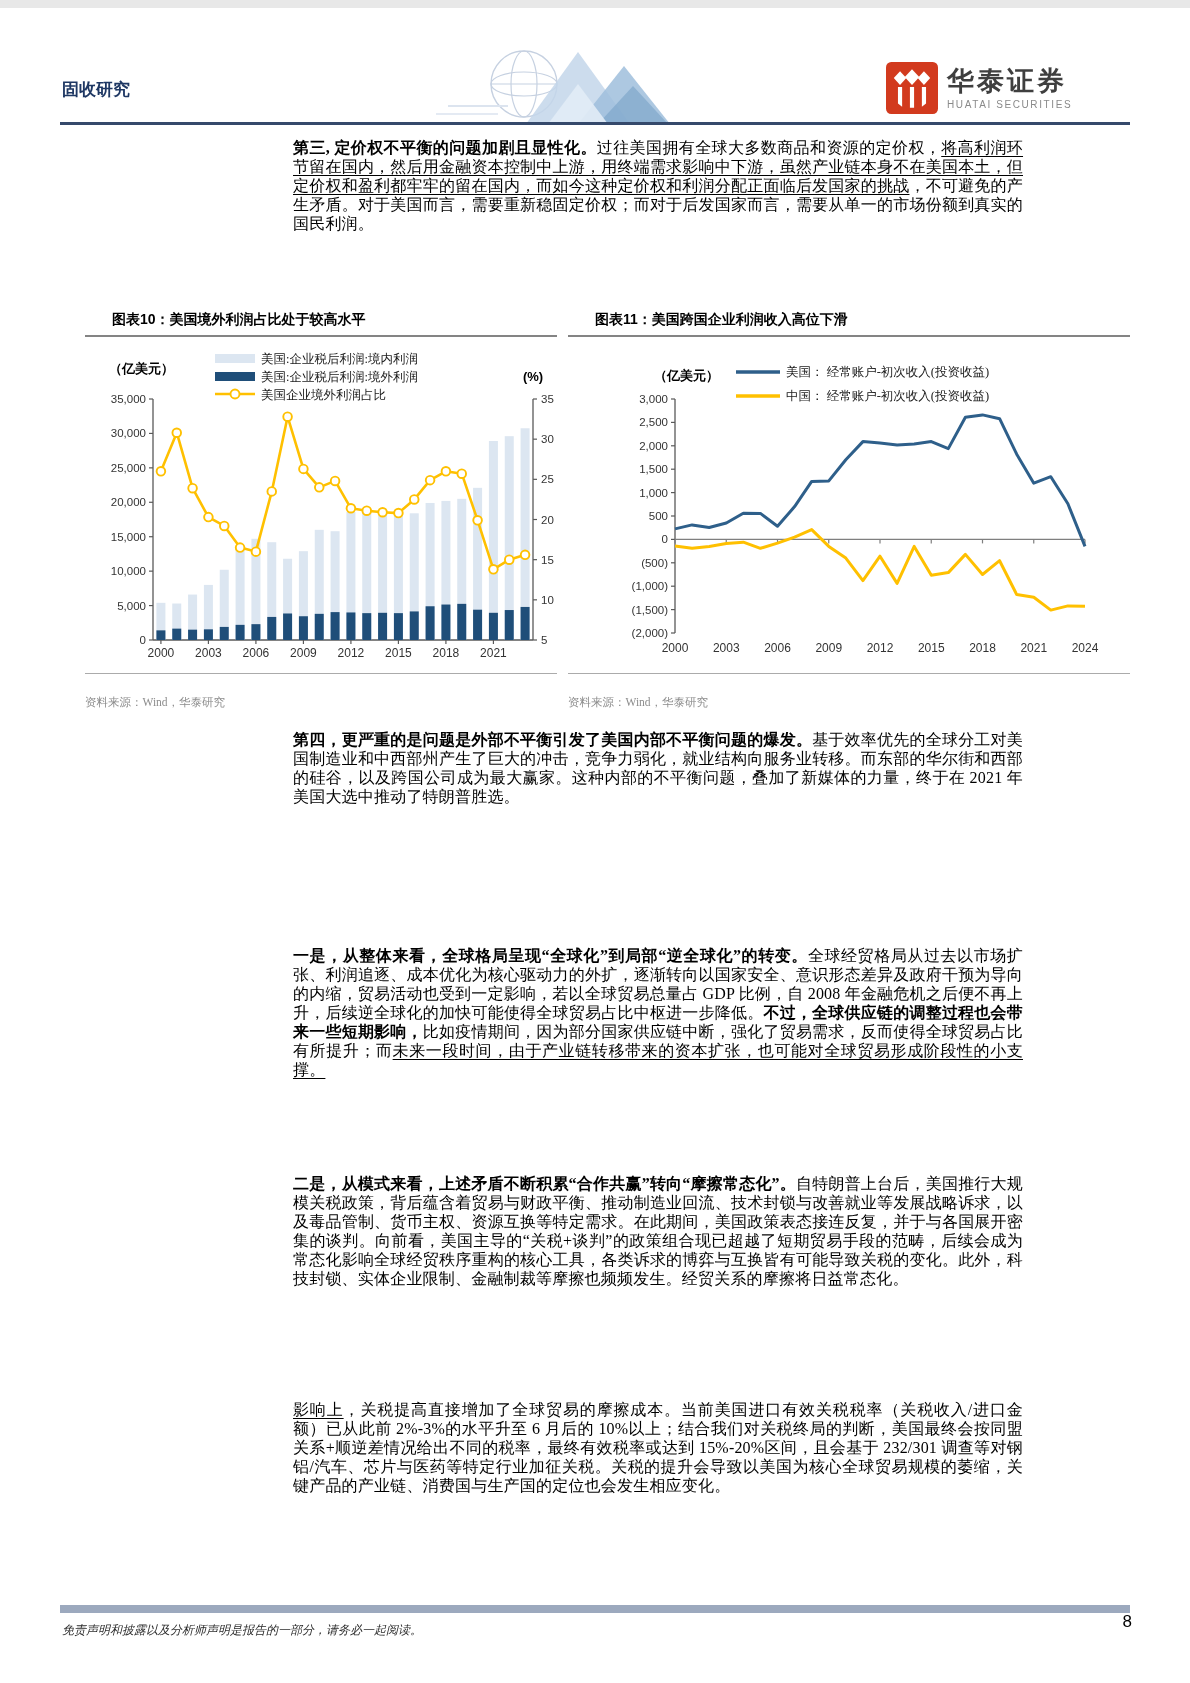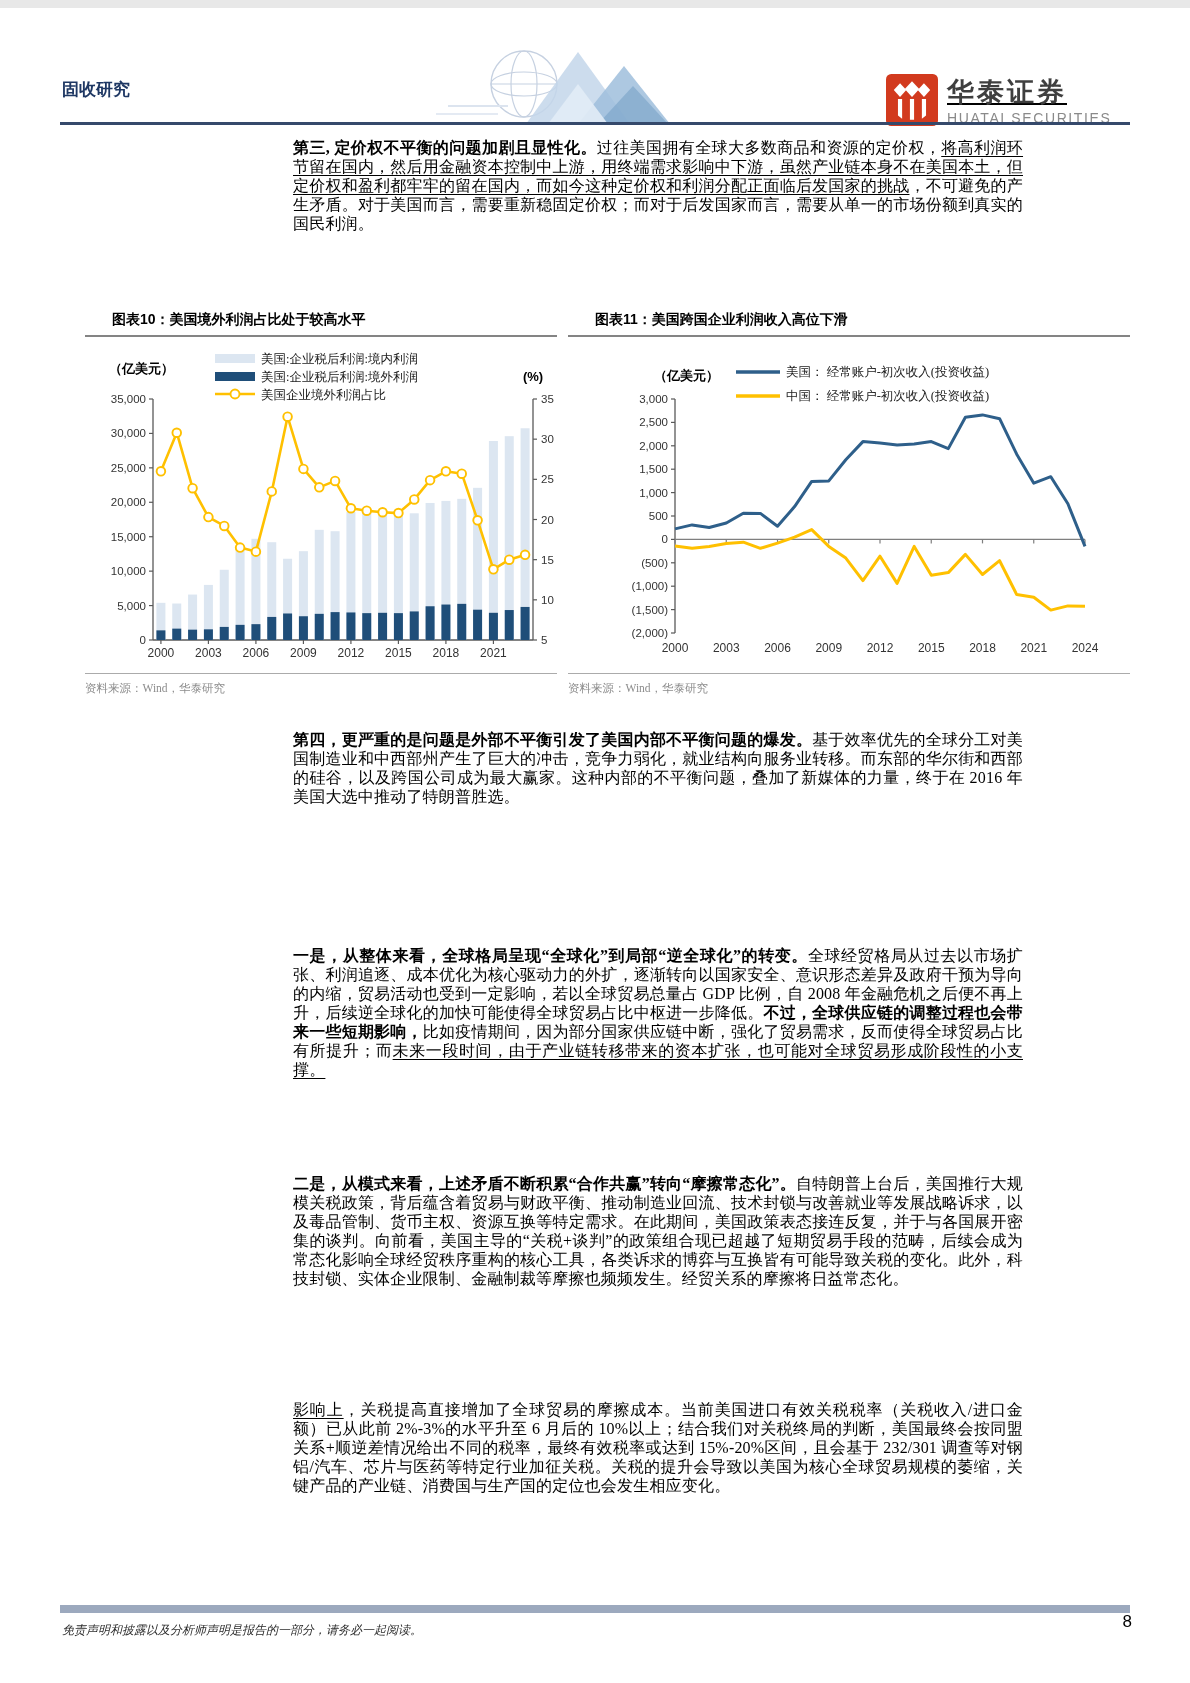--- a/index.html
+++ b/index.html
@@ -1,38 +1,38 @@
 <!DOCTYPE html>
 <html><head>
 <meta charset="utf-8">
 <style>
   html,body{margin:0;padding:0;background:#e8e8e8;}
   .page{position:relative;width:1190px;height:1683px;background:#ffffff;margin:8px auto;
         font-family:"Liberation Serif",serif;overflow:hidden;}
   
   .header-cat{position:absolute;left:62px;top:70px;font-size:17px;font-weight:bold;color:#1F3864;}
   .header-rule{position:absolute;left:60px;top:114px;width:1070px;height:3px;background:#35496B;}
-  .logo{position:absolute;left:886px;top:66px;display:flex;align-items:flex-end;text-decoration:underline;}
+  .logo{position:absolute;left:886px;top:54px;display:flex;align-items:center;}
   .logo-text{margin-left:9px;}
   .logo-cn{font-size:27px;font-weight:bold;color:#3F3F3F;letter-spacing:3px;line-height:30px;font-family:"Liberation Sans",sans-serif;}
-  .logo-en{font-size:14px;color:#8A8A8A;letter-spacing:1.6px;margin-top:3px;font-family:"Liberation Sans",sans-serif;}
+  .logo-en{font-size:10px;color:#8A8A8A;letter-spacing:1.6px;margin-top:3px;font-family:"Liberation Sans",sans-serif;}
   .globe{position:absolute;left:428px;top:38px;}
   
   .para{position:absolute;left:293px;width:730px;font-size:16px;line-height:19px;
         text-align:justify;color:#000;letter-spacing:0.2px;margin:0;}
   .run-b{font-weight:bold;}
   .run-u{text-decoration:underline;text-underline-offset:3px;}
   
   .figure{position:absolute;top:300px;}
   #fig10{left:85px;width:472px;}
   #fig11{left:568px;width:562px;}
   .fig-title{font-size:14px;font-weight:bold;color:#000;padding:3px 0 6px 0;border-bottom:2px solid #848484;}
   .fig-title .num{font-family:"Liberation Sans",sans-serif;padding-left:27px;}
   .fig-chart svg{display:block;}
-  .fig-source{border-top:1.5px solid #ABABAB;padding-top:7px;font-size:11.5px;color:#8C8C8C;}
+  .fig-source{border-top:1.5px solid #ABABAB;padding-top:21px;font-size:11.5px;color:#8C8C8C;}
   
   .footer-bar{position:absolute;left:60px;top:1597px;width:1070px;height:8px;background:#9CA9BE;}
   .footer-text{position:absolute;left:62px;top:1614px;font-size:12px;font-style:italic;color:#2B2B2B;}
   .page-num{position:absolute;left:1108px;top:1604px;width:24px;text-align:right;font-size:17px;color:#000;font-family:"Liberation Sans",sans-serif;}
 </style>
 </head>
 <body>
 
 <div class="page">
 
@@ -265,21 +265,21 @@
           <text x="86" y="43" font-size="13" fill="#000" font-family="&quot;Liberation Serif&quot;, serif" text-anchor="start" font-weight="bold">（亿美元）</text>
           <line x1="168" y1="35" x2="212" y2="35" stroke="#2E5F8A" stroke-width="3.4"></line>
           <text x="218" y="39" font-size="12.5" fill="#1a1a1a" font-family="&quot;Liberation Serif&quot;, serif" text-anchor="start">美国： 经常账户-初次收入(投资收益)</text>
           <line x1="168" y1="59" x2="212" y2="59" stroke="#FFC000" stroke-width="3.4"></line>
           <text x="218" y="63" font-size="12.5" fill="#1a1a1a" font-family="&quot;Liberation Serif&quot;, serif" text-anchor="start">中国： 经常账户-初次收入(投资收益)</text>
         </svg>
       </div>
     <div class="fig-source">资料来源：Wind，华泰研究</div>
   </div>
 
-  <p class="para" id="p2" style="top:722px"><span class="run-b">第四，更严重的是问题是外部不平衡引发了美国内部不平衡问题的爆发。</span><span class="run-n">基于效率优先的全球分工对美国制造业和中西部州产生了巨大的冲击，竞争力弱化，就业结构向服务业转移。而东部的华尔街和西部的硅谷，以及跨国公司成为最大赢家。这种内部的不平衡问题，叠加了新媒体的力量，终于在 2016 年美国大选中推动了特朗普胜选。</span></p>
+  <p class="para" id="p2" style="top:722px"><span class="run-b">第四，更严重的是问题是外部不平衡引发了美国内部不平衡问题的爆发。</span><span class="run-n">基于效率优先的全球分工对美国制造业和中西部州产生了巨大的冲击，竞争力弱化，就业结构向服务业转移。而东部的华尔街和西部的硅谷，以及跨国公司成为最大赢家。这种内部的不平衡问题，叠加了新媒体的力量，终于在 2021 年美国大选中推动了特朗普胜选。</span></p>
   <p class="para" id="p4" style="top:938px"><span class="run-b">一是，从整体来看，全球格局呈现“全球化”到局部“逆全球化”的转变。</span><span class="run-n">全球经贸格局从过去以市场扩张、利润追逐、成本优化为核心驱动力的外扩，逐渐转向以国家安全、意识形态差异及政府干预为导向的内缩，贸易活动也受到一定影响，若以全球贸易总量占 GDP 比例，自 2008 年金融危机之后便不再上升，后续逆全球化的加快可能使得全球贸易占比中枢进一步降低。</span><span class="run-b">不过，全球供应链的调整过程也会带来一些短期影响，</span><span class="run-n">比如疫情期间，因为部分国家供应链中断，强化了贸易需求，反而使得全球贸易占比有所提升；而</span><span class="run-u">未来一段时间，由于产业链转移带来的资本扩张，也可能对全球贸易形成阶段性的小支撑。</span></p>
   <p class="para" id="p5" style="top:1166px"><span class="run-b">二是，从模式来看，上述矛盾不断积累“合作共赢”转向“摩擦常态化”。</span><span class="run-n">自特朗普上台后，美国推行大规模关税政策，背后蕴含着贸易与财政平衡、推动制造业回流、技术封锁与改善就业等发展战略诉求，以及毒品管制、货币主权、资源互换等特定需求。在此期间，美国政策表态接连反复，并于与各国展开密集的谈判。向前看，美国主导的“关税+谈判”的政策组合现已超越了短期贸易手段的范畴，后续会成为常态化影响全球经贸秩序重构的核心工具，各类诉求的博弈与互换皆有可能导致关税的变化。此外，科技封锁、实体企业限制、金融制裁等摩擦也频频发生。经贸关系的摩擦将日益常态化。</span></p>
   <p class="para" id="p6" style="top:1392px"><span class="run-u">影响上</span><span class="run-n">，关税提高直接增加了全球贸易的摩擦成本。当前美国进口有效关税税率（关税收入/进口金额）已从此前 2%-3%的水平升至 6 月后的 10%以上；结合我们对关税终局的判断，美国最终会按同盟关系+顺逆差情况给出不同的税率，最终有效税率或达到 15%-20%区间，且会基于 232/301 调查等对钢铝/汽车、芯片与医药等特定行业加征关税。关税的提升会导致以美国为核心全球贸易规模的萎缩，关键产品的产业链、消费国与生产国的定位也会发生相应变化。</span></p>
 
   <div class="footer-bar"></div>
   <div class="footer-text">免责声明和披露以及分析师声明是报告的一部分，请务必一起阅读。</div>
   <div class="page-num">8</div>
 </div>
 
 </body></html>

